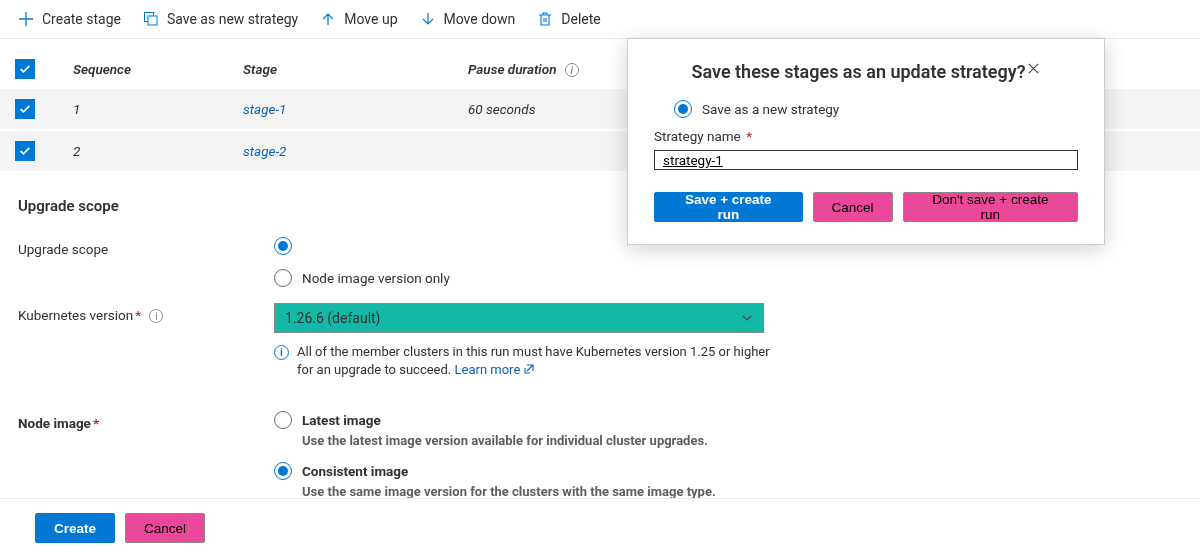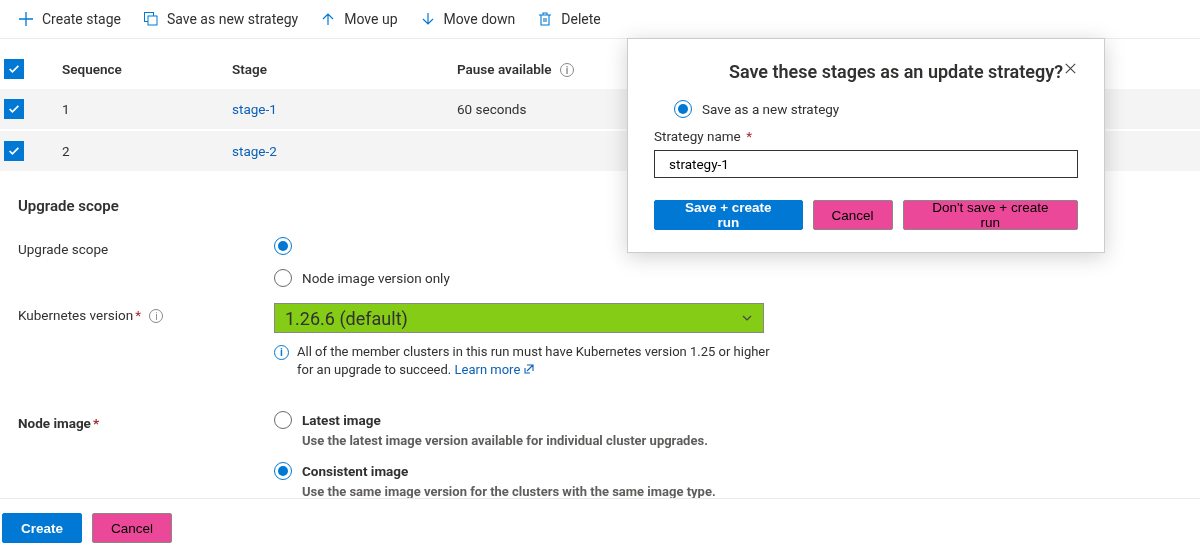--- a/index.html
+++ b/index.html
@@ -48,22 +48,23 @@
   .toolbar-btn .icon { width: 16px; height: 16px; color: var(--blue); }
 
   
   .stages {
     padding: 10px 0 0 0;
   }
   .stages .header-row, .stages .data-row {
     display: grid;
     grid-template-columns: 58px 170px 225px 1fr;
     align-items: center;
-    padding: 10px 4px;
+    padding: 10px 15px;
     font-size: 13.5px;
+    font-style: italic;
   }
   .stages .header-row { font-weight: 600; color: var(--text); }
   .stages .data-row { background: #f4f4f4; border-bottom: 2px solid #fff; }
   .stages .data-row:last-child { border-bottom: none; }
   .check {
     width: 20px; height: 20px;
     background: var(--blue);
     display: inline-flex;
     align-items: center;
     justify-content: center;
@@ -139,23 +140,23 @@
     margin-bottom: 14px;
   }
   .select {
     width: 490px;
     height: 30px;
     border: 1px solid var(--border);
     display: flex;
     align-items: center;
     justify-content: space-between;
     padding: 0 10px;
-    font-size: 18px;
-    cursor: pointer;
-    background: #84cc16;
+    font-size: 14px;
+    cursor: pointer;
+    background: #14b8a6;
   }
   .select .chev { width: 12px; height: 12px; color: #444; }
   .info-box {
     display: flex;
     gap: 8px;
     margin-top: 10px;
     font-size: 13px;
     color: var(--text);
     max-width: 510px;
     line-height: 1.4;
@@ -172,21 +173,21 @@
     justify-content:center;
     font-size:11px;
     font-weight:600;
   }
   .ext-icon { width: 12px; height: 12px; vertical-align: -1px; margin-left: 3px; color: var(--link); }
 
   
   .footer {
     position: absolute;
     bottom: 0; left: 0; right: 0;
-    padding: 14px 2px;
+    padding: 14px 35px;
     border-top: 1px solid var(--border-light);
     display: flex;
     gap: 10px;
     background: #fff;
   }
   .btn {
     height: 30px;
     padding: 0 18px;
     border: 1px solid var(--border);
     background: #ec4899;
@@ -209,34 +210,35 @@
     top: 38px;
     left: 627px;
     width: 478px;
     background: #fff;
     border: 1px solid var(--modal-border);
     box-shadow: 0 4px 20px rgba(0,0,0,0.18);
     padding: 22px 26px 22px 26px;
   }
   .modal-header {
     display: flex;
-    justify-content: flex-end;
+    justify-content: center;
     align-items: start;
   }
   .modal-title { font-size: 18px; font-weight: 600; }
   .close-icon { width: 15px; height: 15px; cursor: pointer; color: #444; }
   .modal .radio-line { margin-top: 18px; margin-bottom: 10px; padding-left: 20px; }
   .field-label { font-size: 13.5px; margin-bottom: 6px; }
   .text-input {
     width: 100%;
-    height: 28px;
+    height: 20px;
     border: 1px solid #333;
-    padding: 2px 14px;
+    padding: 2px 8px;
     font-size: 13.5px;
     font-family: inherit;
+    text-decoration: underline;
     color: #000;
   }
   .modal-actions {
     display: flex;
     gap: 10px;
     margin-top: 22px;
   }
 </style>
 </head>
 <body>
@@ -280,21 +282,21 @@
     <div>
       <span class="check">
           <svg viewBox="0 0 16 16">
             <path d="M3 8l3.2 3.2L13 4.5" stroke="#fff" stroke-width="2" fill="none"></path>
           </svg>
         </span>
     </div>
     <div>Sequence</div>
     <div>Stage</div>
     <div>
-      <span>Pause available</span>
+      <span>Pause duration</span>
       <span class="help-icon">i</span>
     </div>
   </div>
   <div class="data-row">
     <div><span class="check">
           <svg viewBox="0 0 16 16">
             <path d="M3 8l3.2 3.2L13 4.5" stroke="#fff" stroke-width="2" fill="none"></path>
           </svg>
         </span></div>
     <div>1</div>

